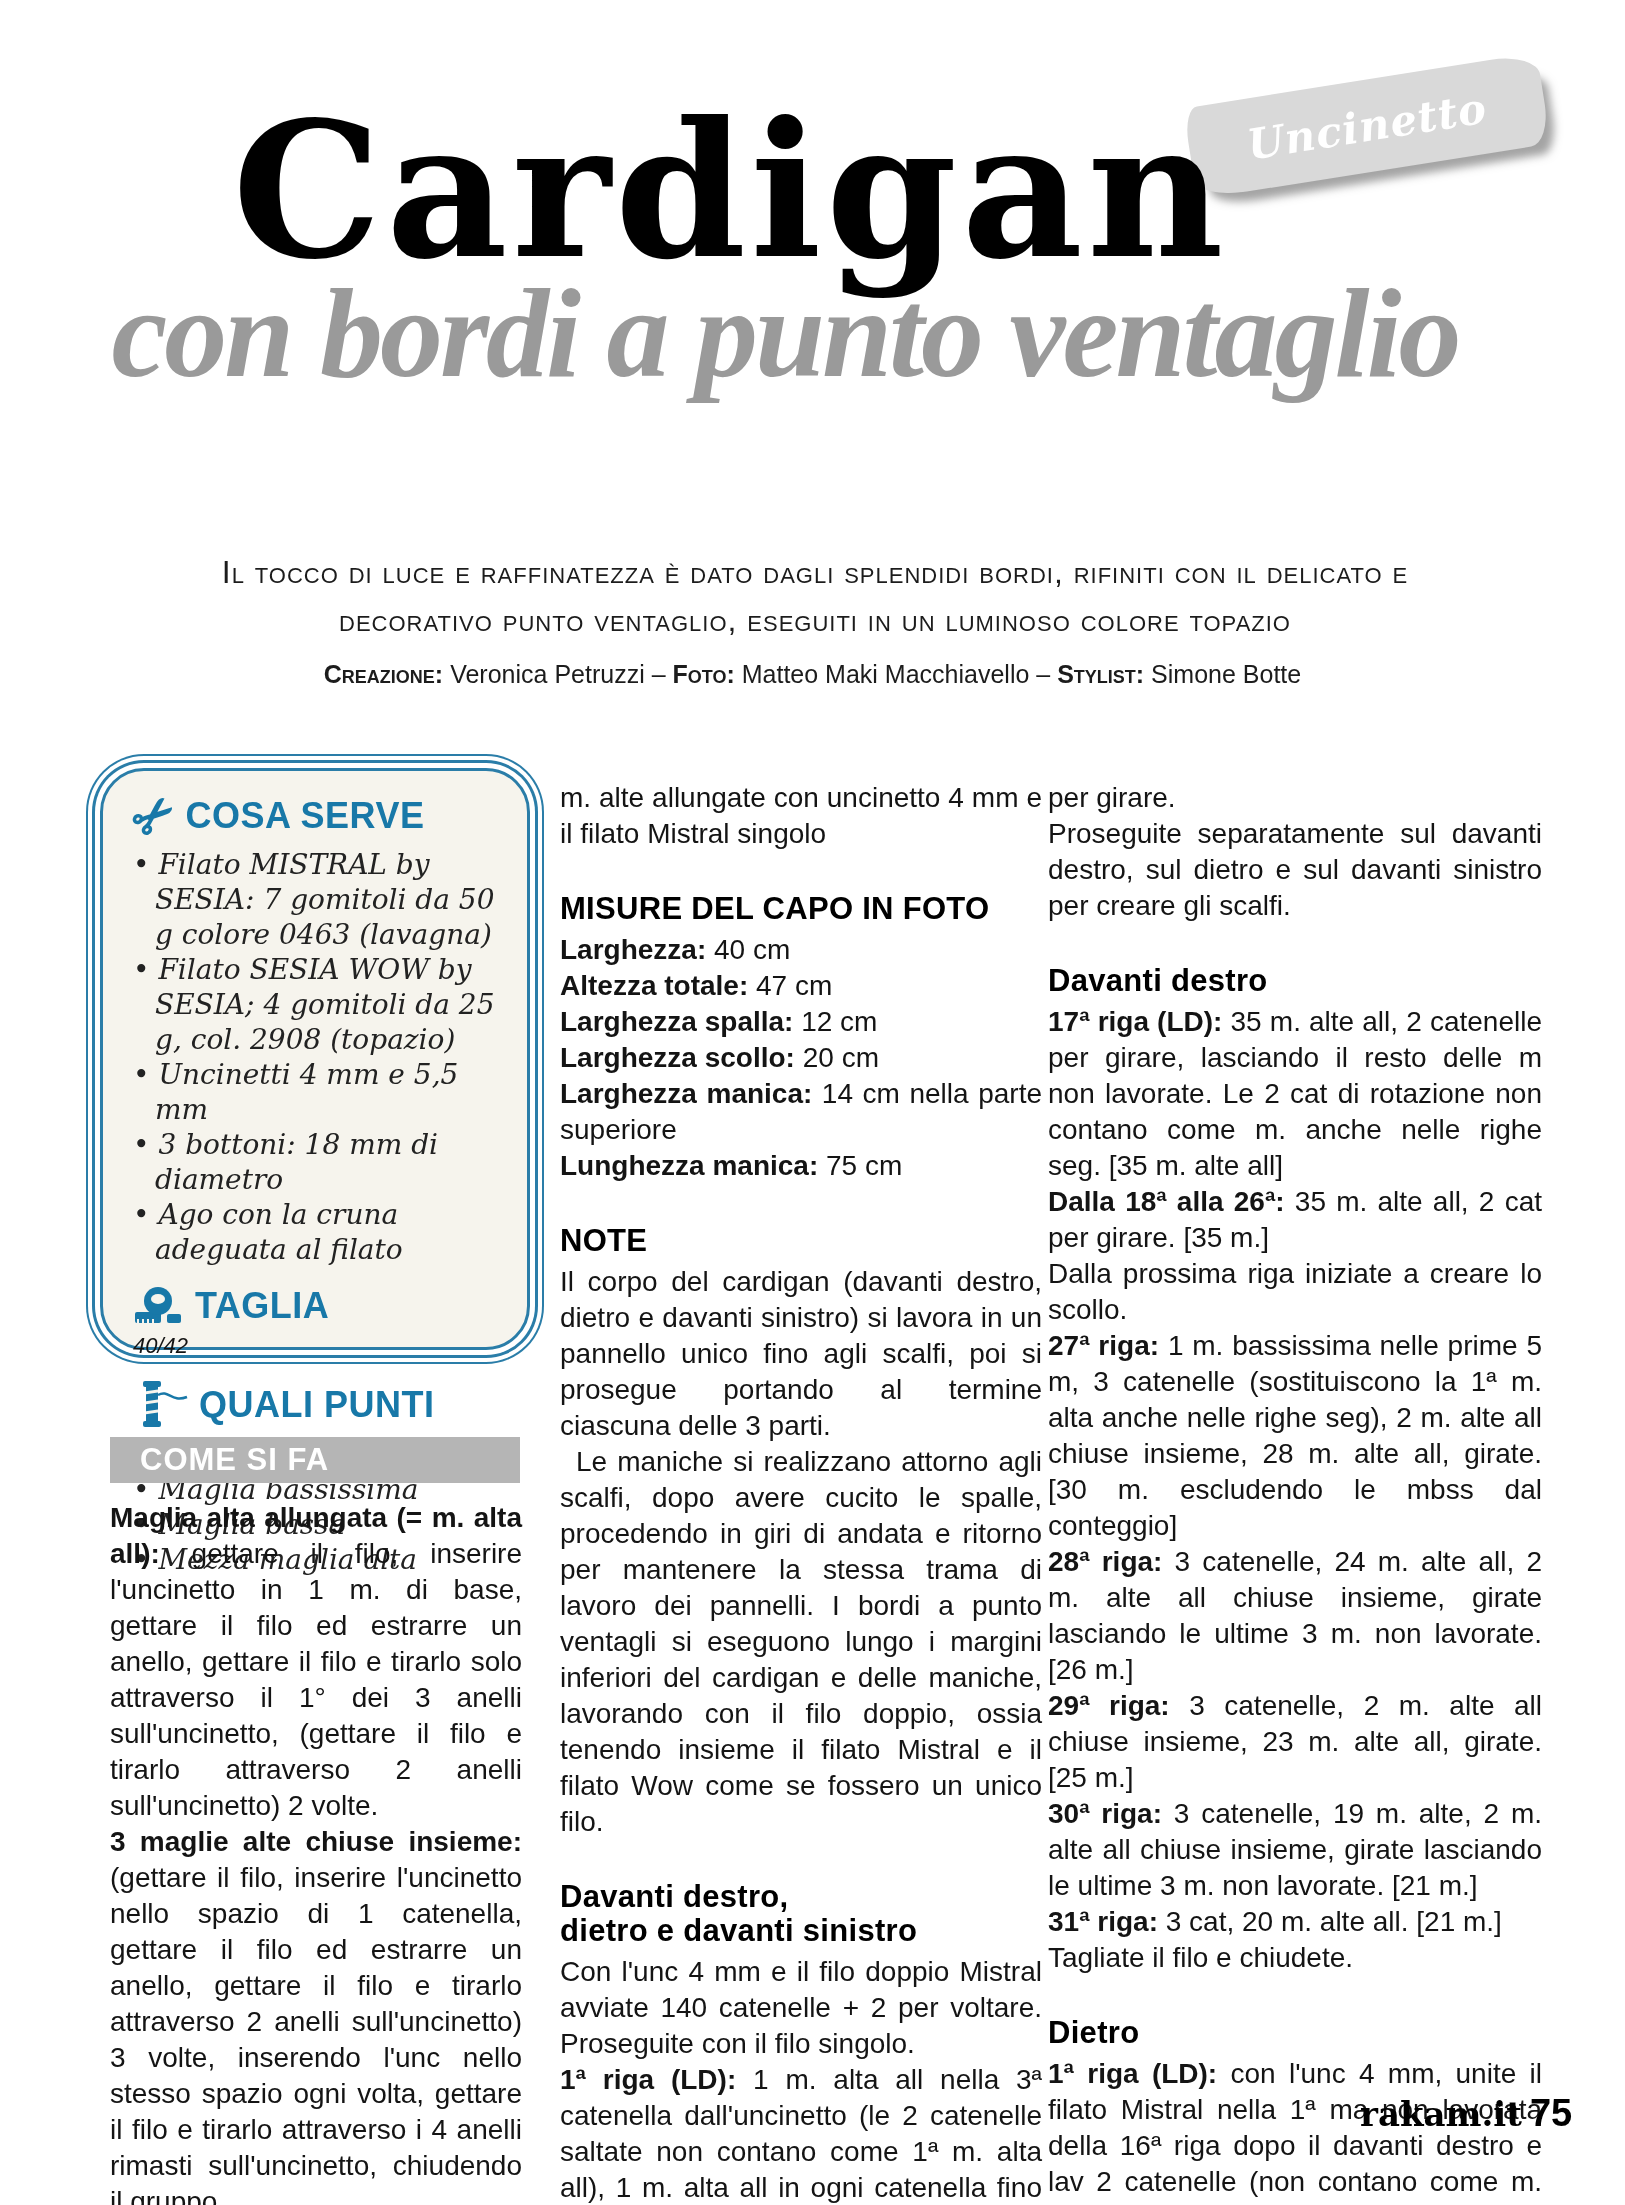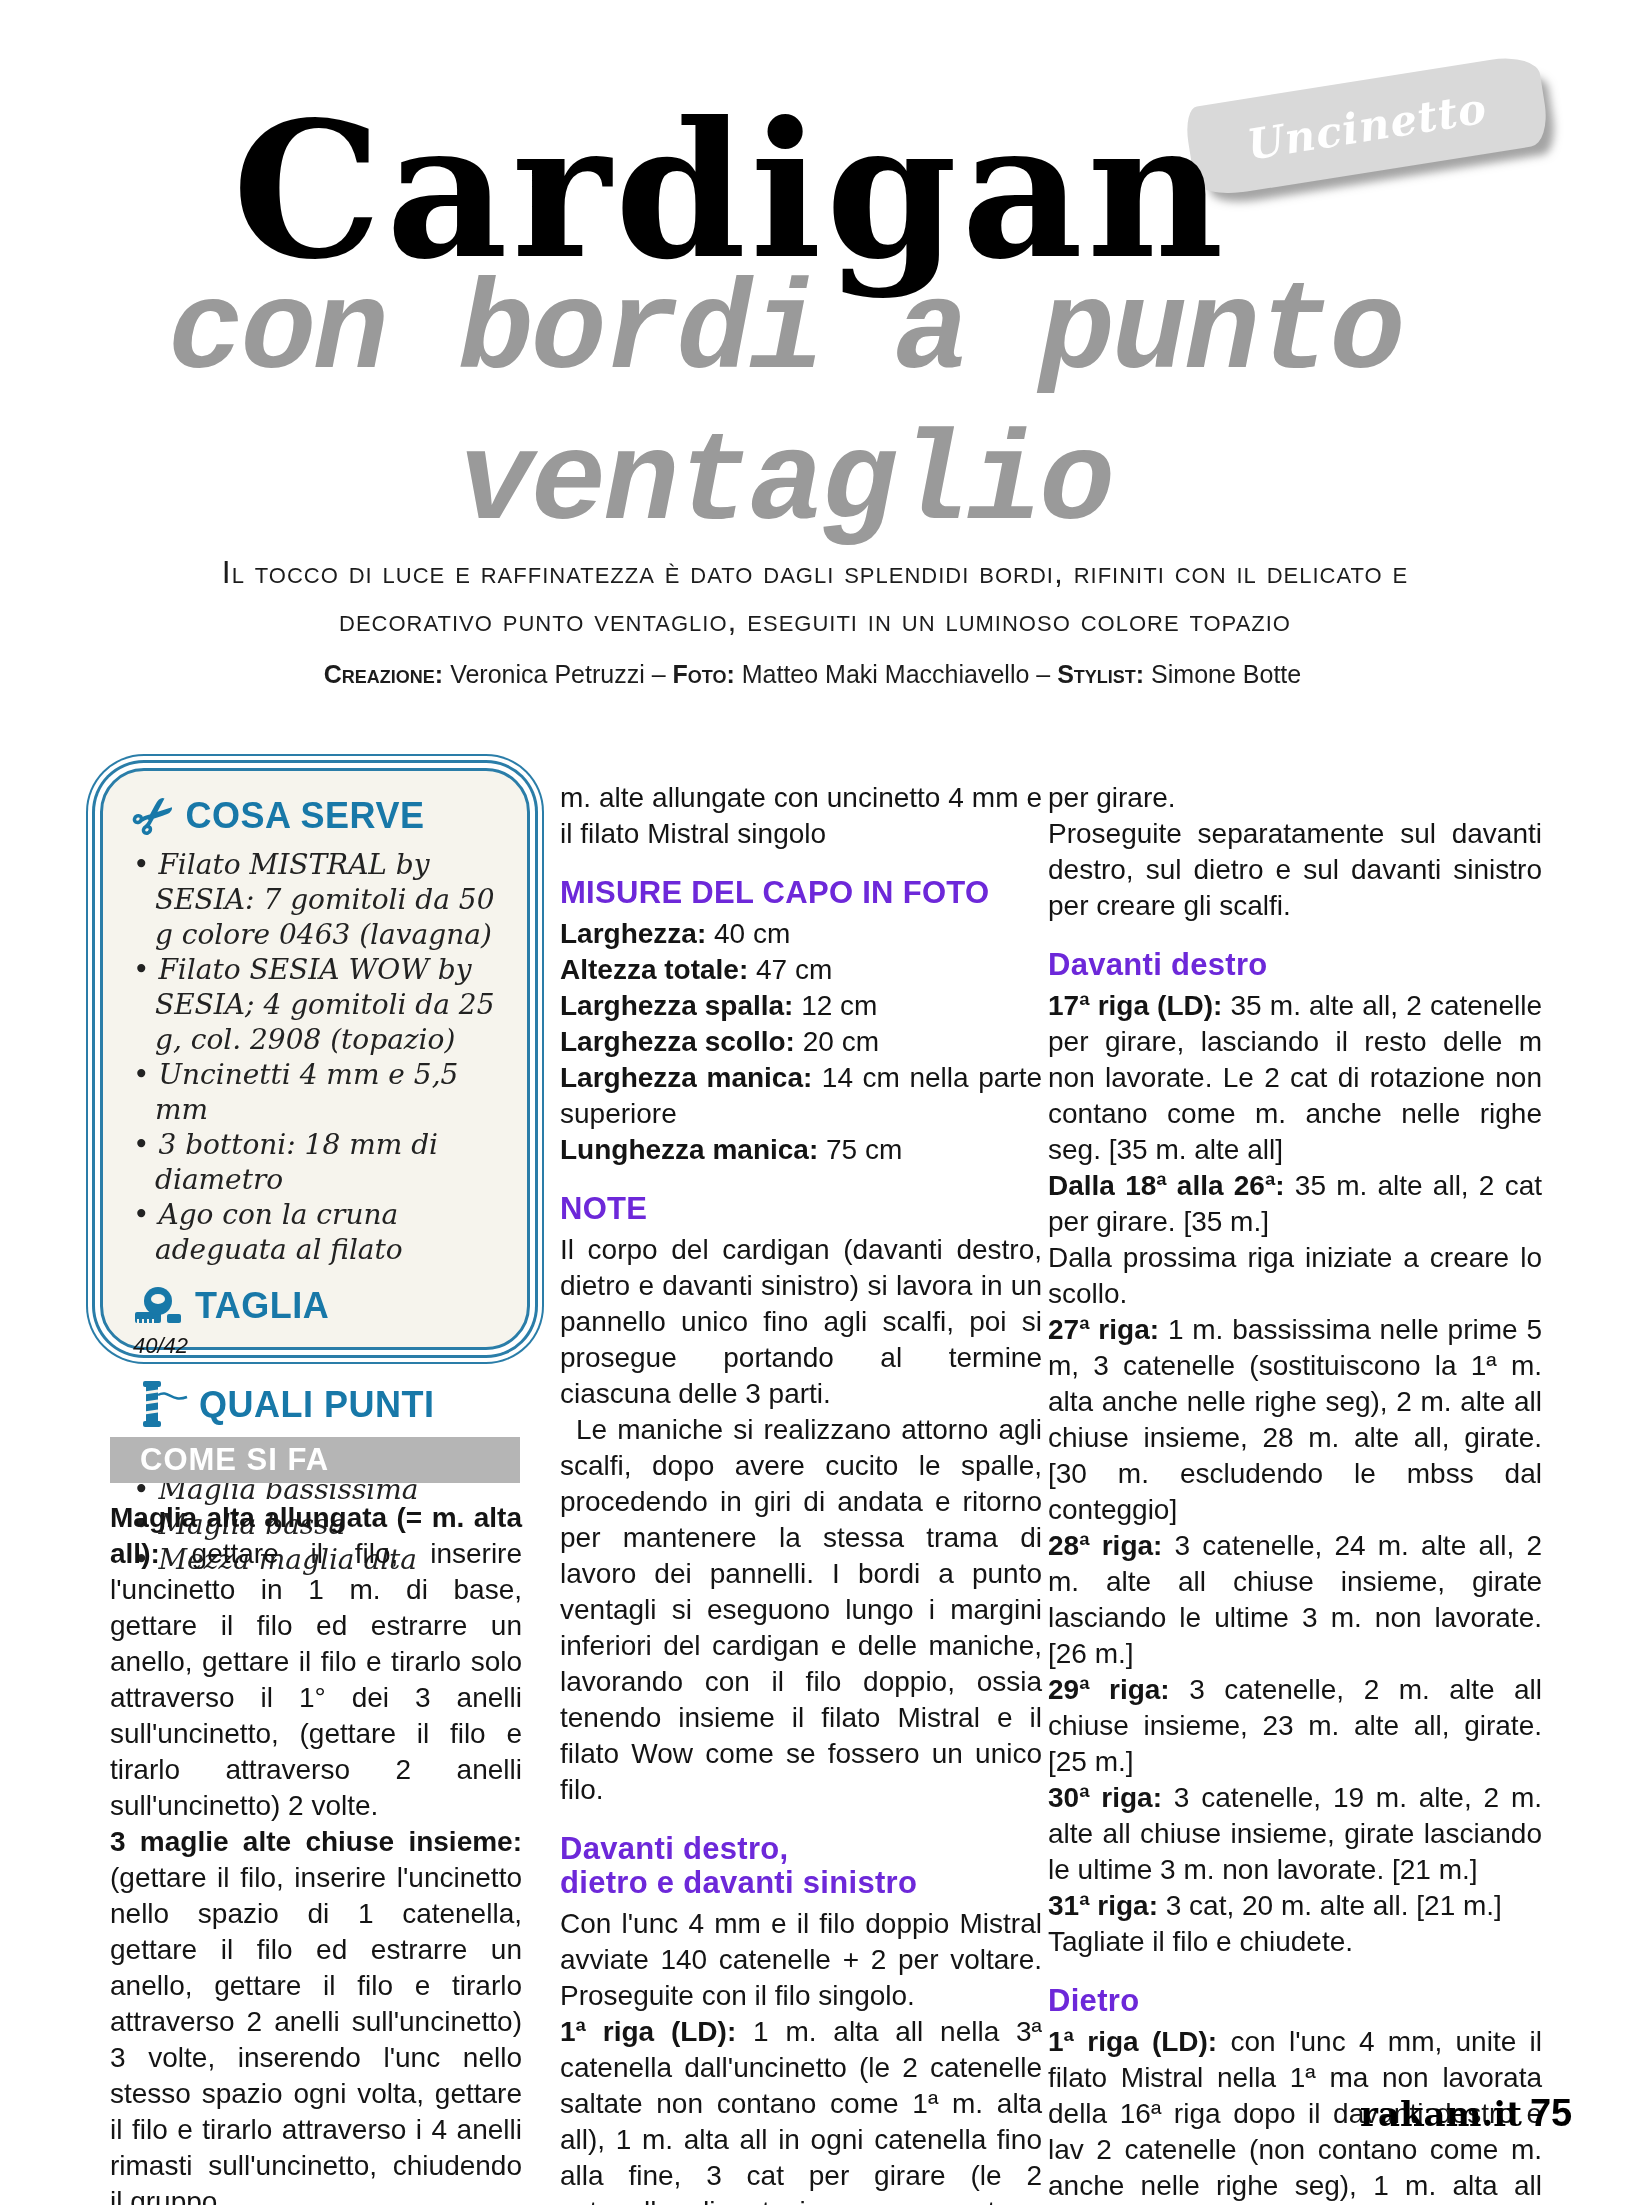--- a/index.html
+++ b/index.html
@@ -9,21 +9,21 @@
   
   .brush{position:absolute;left:1188px;top:80px;width:358px;height:92px;background:#d9d9d9;
          border-radius:14px 46px 20px 50px / 34px 22px 40px 20px;transform:rotate(-9deg);
          box-shadow:10px 14px 8px -4px rgba(90,90,90,.55);display:flex;align-items:center;justify-content:center;}
   .brush span{font-family:"DejaVu Serif",serif;font-style:italic;font-weight:bold;
               font-size:42px;color:#ffffff;letter-spacing:1px;}
   .page-title{position:absolute;left:0;top:96px;width:1460px;margin:0;text-align:center;
               font-family:"DejaVu Serif",serif;font-weight:bold;font-size:188px;line-height:1;
               color:#000000;letter-spacing:4px;}
   .page-subtitle{position:absolute;left:0;top:258px;width:1570px;text-align:center;
-              font-family:Liberation Mono, monospace;font-style:italic;font-weight:bold;
+              font-family:Liberation Serif, serif;font-style:italic;font-weight:bold;
               font-size:126px;line-height:1.2;color:#9a9a9a;letter-spacing:-3px;}
   .intro{position:absolute;left:150px;top:548px;width:1330px;margin:0;text-align:center;
          font-variant:small-caps;font-size:32px;line-height:1.5;letter-spacing:1px;color:#1c1c1c;}
   .credits{position:absolute;left:0;top:660px;width:1625px;margin:0;text-align:center;
            font-size:25px;color:#1c1c1c;}
   .credits b{font-variant:small-caps;text-align:right;}
 
   
   .info-box{position:absolute;left:100px;top:768px;width:430px;height:582px;box-sizing:border-box;
             background:#f6f4ed;border:3px solid #2a7da8;border-radius:44px;
@@ -45,21 +45,21 @@
   .banner{position:absolute;left:110px;top:1437px;width:410px;height:46px;background:#b5b5b5;}
   .banner span{display:block;padding-left:30px;line-height:46px;font-weight:bold;font-size:31px;
                color:#ffffff;letter-spacing:1px;}
 
   
   .col{position:absolute;font-size:28px;line-height:36px;text-align:justify;}
   .col p{margin:0;}
   .col-left{left:110px;top:1500px;width:412px;}
   .col-mid{left:560px;top:780px;width:482px;}
   .col-right{left:1048px;top:780px;width:494px;}
-  .col h3{color:#6d28d9;font-size:31px;line-height:34px;margin:24px 0 6px 0;letter-spacing:.3px;text-align:left;}
+  .col h3{color:#000000;font-size:31px;line-height:34px;margin:40px 0 6px 0;letter-spacing:.3px;text-align:left;}
   .indent{text-indent:16px;}
 
   
   .footer{position:absolute;left:1360px;top:2092px;width:160px;text-align:right;white-space:nowrap;}
   .footer .brand{font-family:"DejaVu Serif",serif;font-weight:bold;font-size:34px;color:#000000;}
   .footer .pnum{font-size:38px;font-weight:bold;color:#000;margin-left:8px;}
 
   svg .b{fill:#1878a8;}
 </style>
 </head>

